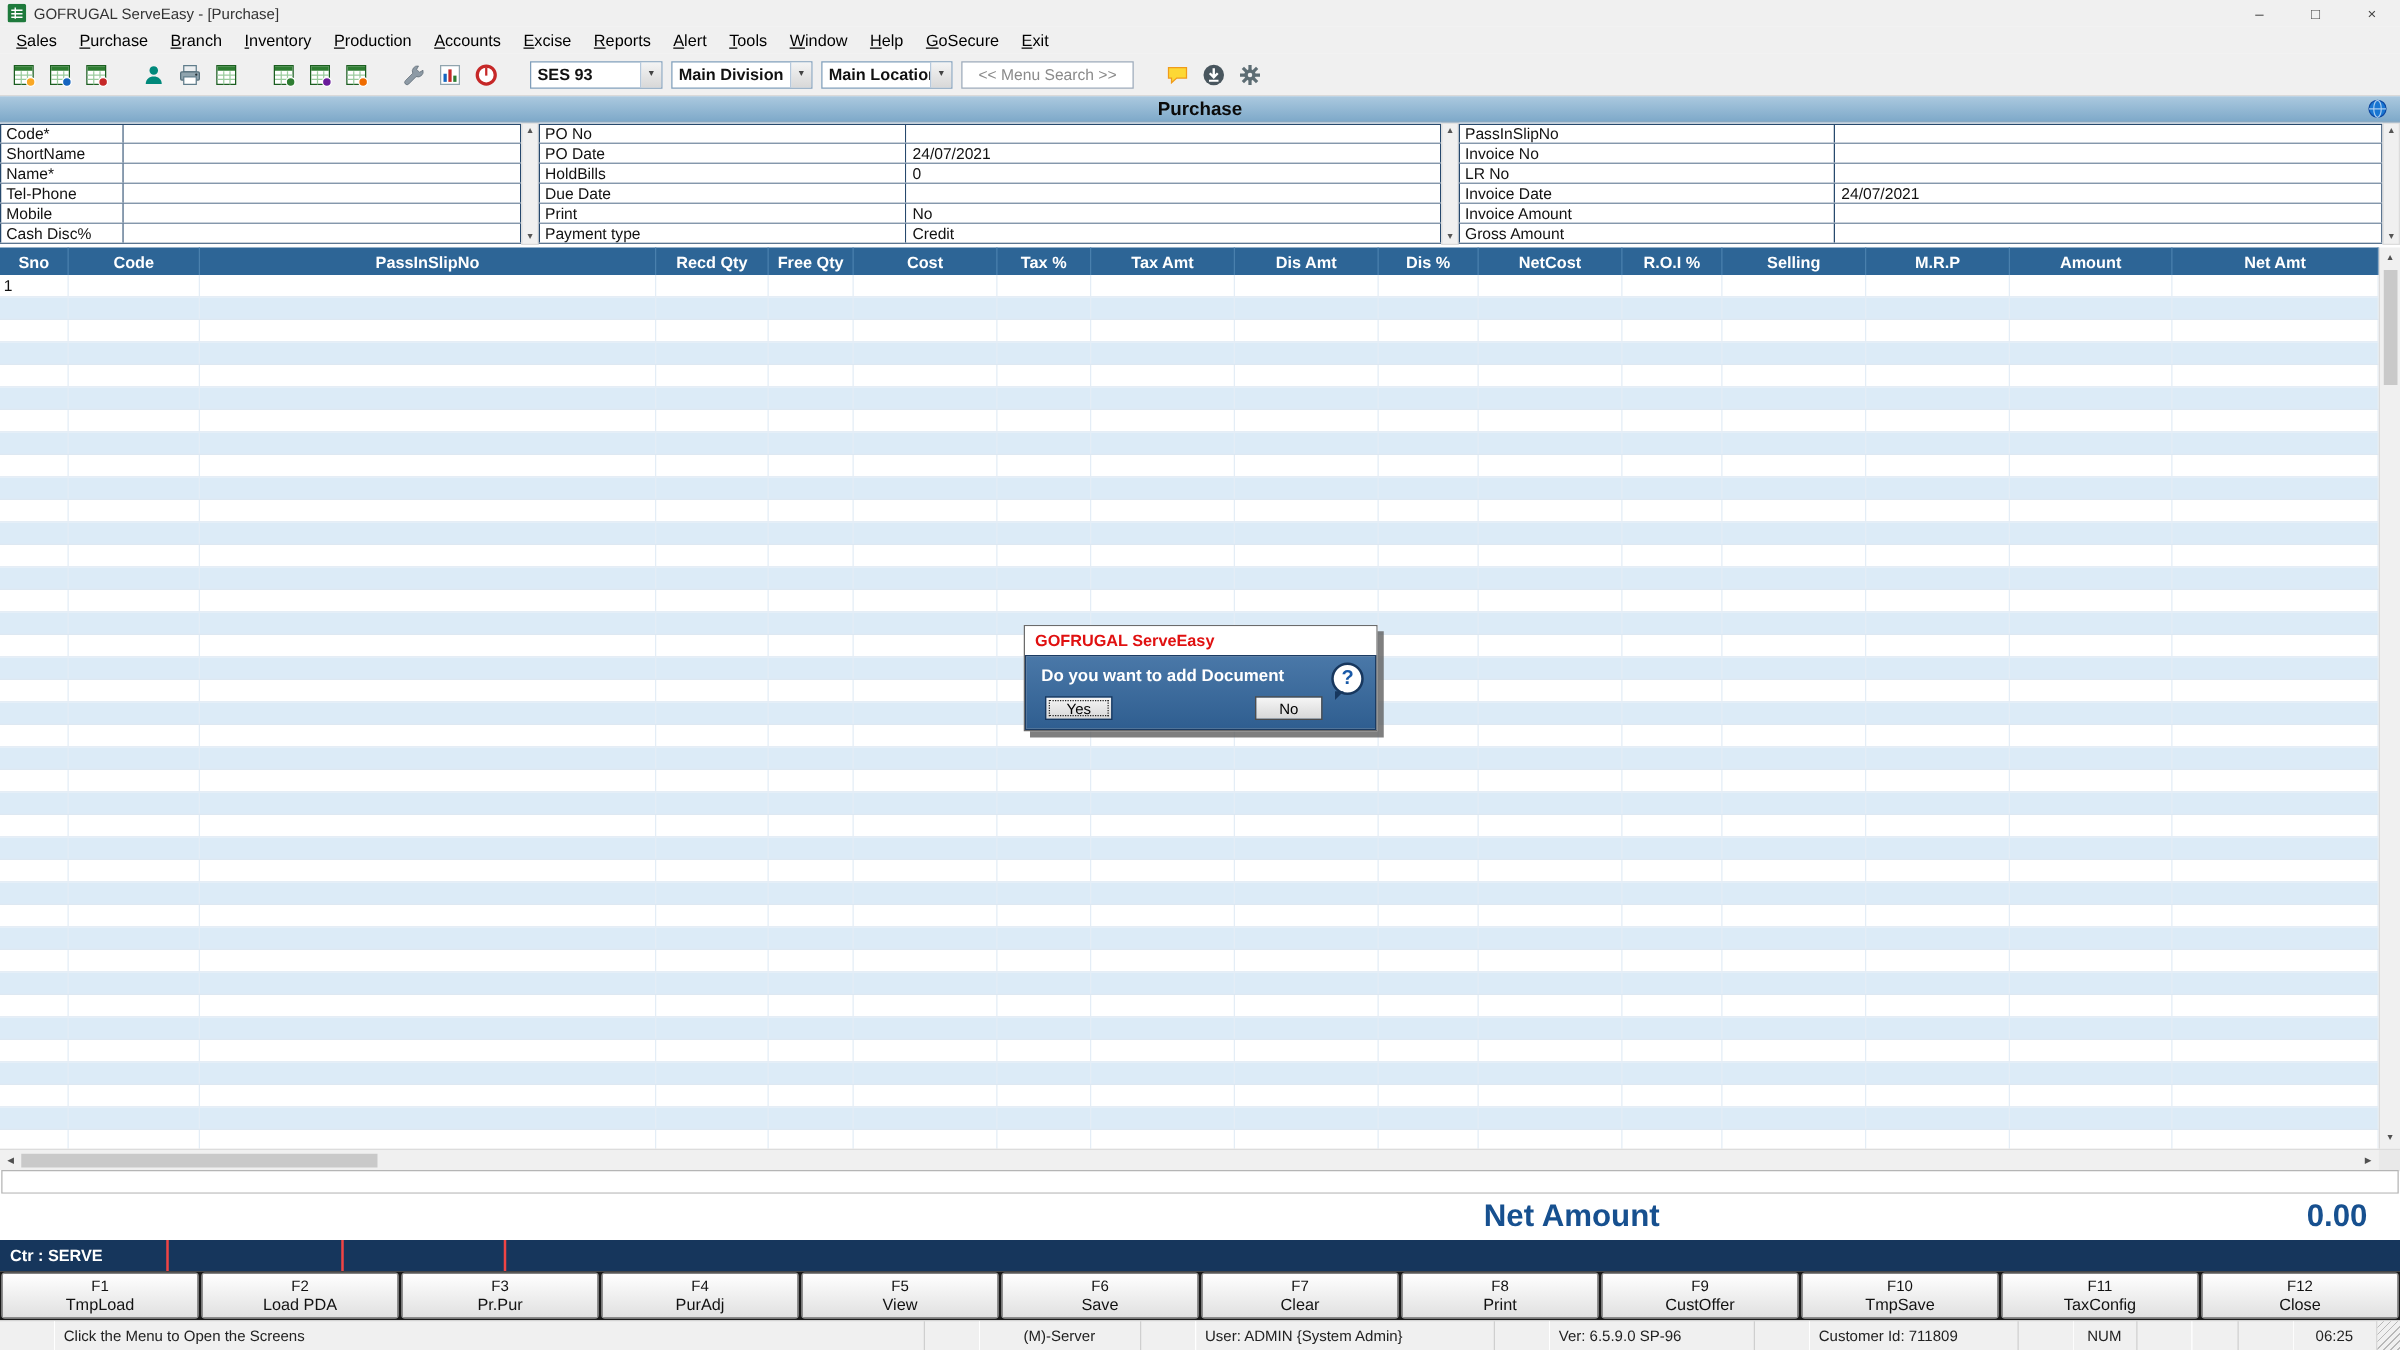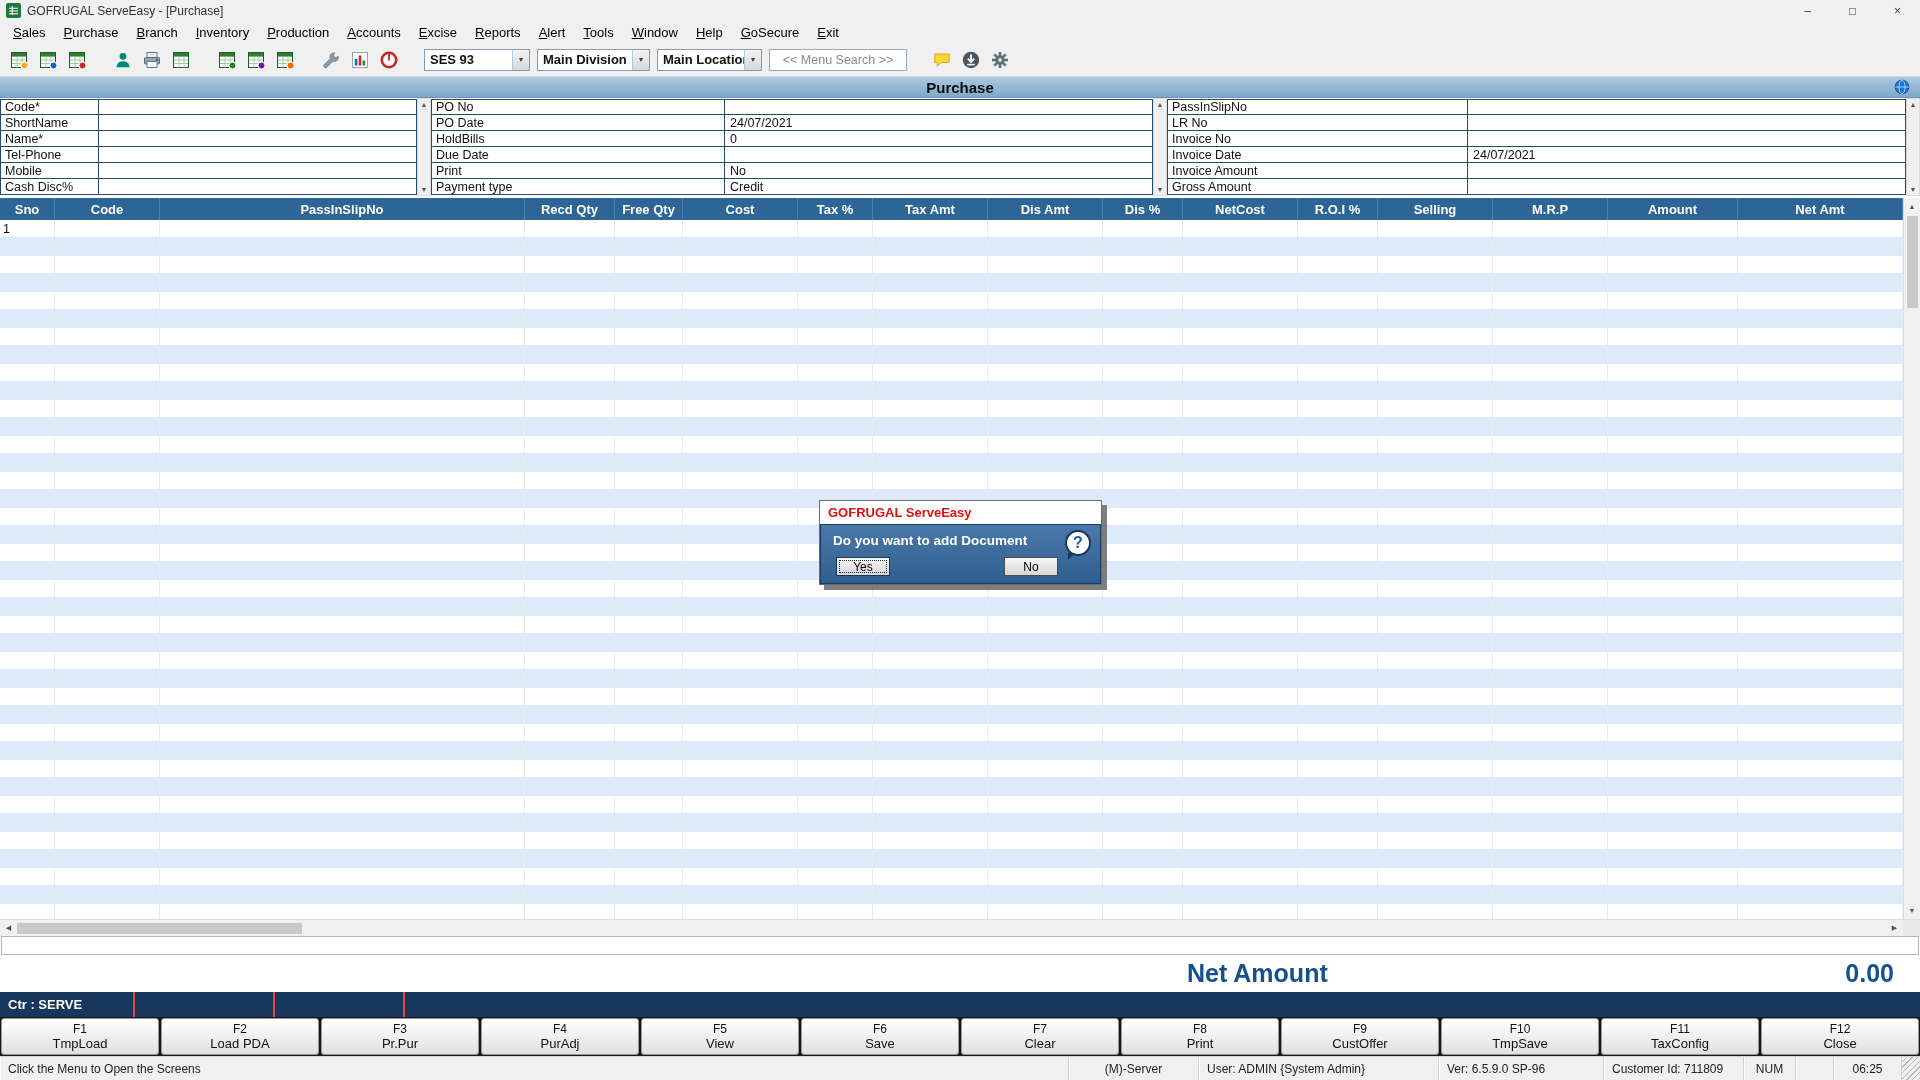--- a/index.html
+++ b/index.html
@@ -79,21 +79,21 @@
   .ctr-prompt { display:flex; align-items:center; padding:0 8px; flex:1; }
 
   
   .fkeys { height:39px; background:#191919; display:flex; padding:1px 0; flex:0 0 auto; }
   .fkey { flex:1; margin:0 1px; background:linear-gradient(#ffffff,#e0e0e0); border:1px solid #979797; border-radius:3px; display:flex; flex-direction:column; align-items:center; justify-content:center; line-height:1.2; cursor:default; }
   .fk-key { font-size:12px; }
   .fk-label { font-size:13px; }
 
   
   .statusbar { height:24px; background:#f0f0f0; border-top:1px solid #d4d4d4; display:flex; align-items:stretch; font-size:12px; color:#222; flex:0 0 auto; }
-  .sb-seg { display:flex; align-items:center; padding:0 8px; border-right:1px solid #cfcfcf; box-shadow:inset 1px 0 #ffffff; white-space:nowrap; overflow:hidden; }
+  .sb-seg { display:flex; align-items:center; padding:0 8px; border-right:1px solid #cfcfcf; box-shadow:inset 1px 0 #ffffff; white-space:nowrap; overflow:hidden;margin-left:43px; }
   .sb-hint { flex:1; }
   .sb-c { justify-content:center; }
   .sb-corner { width:18px; background:repeating-linear-gradient(135deg, #f0f0f0 0 3px, #b8b8b8 3px 4px); }
 
   
   .dialog { position:absolute; left:819px; top:500px; width:283px; height:85px; background:#fff; border:1px solid #6b6b6b; box-shadow:5px 5px 0 rgba(95,95,95,0.8); z-index:50; }
   .dialog-title { height:23px; background:#fff; color:var(--dialog-title-red,#e01010); font-weight:bold; font-size:13px; display:flex; align-items:center; padding-left:8px; }
   .dialog-body { position:absolute; top:23px; left:0; right:0; bottom:0; background:linear-gradient(var(--dialog-top,#4a78a8),var(--dialog-bottom,#2f5e90)); border:1px solid #1c3c63; }
   .dialog-msg { position:absolute; left:12px; top:8px; color:#fff; font-weight:bold; font-size:13.5px; white-space:nowrap; }
   .q-icon { position:absolute; right:9px; top:5px; width:26px; height:26px; background:#fff; border:2px solid #17375e; border-radius:50%; color:#1859a8; font-weight:bold; font-size:16px; display:flex; align-items:center; justify-content:center; }
@@ -354,25 +354,25 @@
     <div class="mini-scroll">
       <span class="ms-arrow">▲</span>
       <span class="ms-arrow">▼</span>
     </div>
     <div class="form-col" id="form-right" style="flex:1">
         <div class="form-row">
           <div class="form-label" style="width: 301px;">PassInSlipNo</div>
           <div class="form-value"></div>
         </div>
         <div class="form-row">
+          <div class="form-label" style="width: 301px;">Invoice No</div>
+          <div class="form-value"></div>
+        </div>
+        <div class="form-row">
           <div class="form-label" style="width: 301px;">LR No</div>
-          <div class="form-value"></div>
-        </div>
-        <div class="form-row">
-          <div class="form-label" style="width: 301px;">Invoice No</div>
           <div class="form-value"></div>
         </div>
         <div class="form-row">
           <div class="form-label" style="width: 301px;">Invoice Date</div>
           <div class="form-value">24/07/2021</div>
         </div>
         <div class="form-row">
           <div class="form-label" style="width: 301px;">Invoice Amount</div>
           <div class="form-value"></div>
         </div>
@@ -1190,21 +1190,21 @@
         <div class="fk-key">F12</div>
         <div class="fk-label">Close</div>
       </div>
     </div>
 
   <div class="statusbar">
     <div class="sb-seg sb-hint">Click the Menu to Open the Screens</div>
     <div class="sb-seg sb-c" style="width:130px">(M)-Server</div>
     <div class="sb-seg" style="width:240px">User: ADMIN {System Admin}</div>
     <div class="sb-seg" style="width:165px">Ver: 6.5.9.0 SP-96</div>
-    <div class="sb-seg" style="width:140px">Customer Id: 711809</div>
+    <div class="sb-seg" style="width:168px">Customer Id: 711809</div>
     <div class="sb-seg sb-c" style="width:52px">NUM</div>
     <div class="sb-seg" style="width:38px"></div>
     <div class="sb-seg sb-c" style="width:68px">06:25</div>
     <div class="sb-corner"></div>
   </div>
 
 </div>
 
 <div class="dialog">
   <div class="dialog-title">GOFRUGAL ServeEasy</div>

